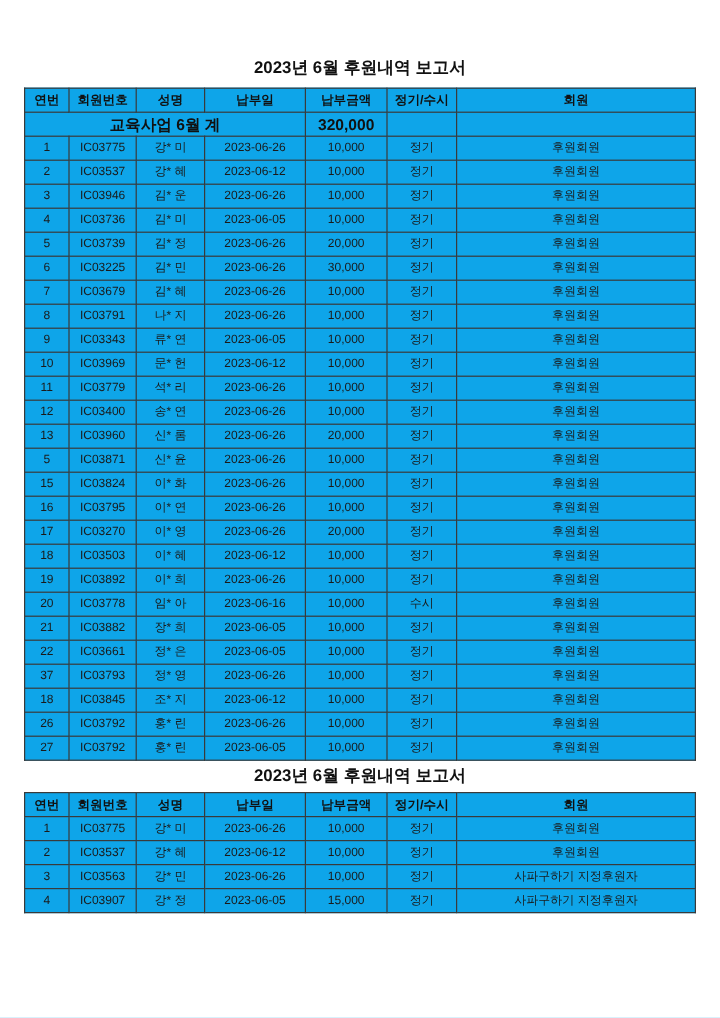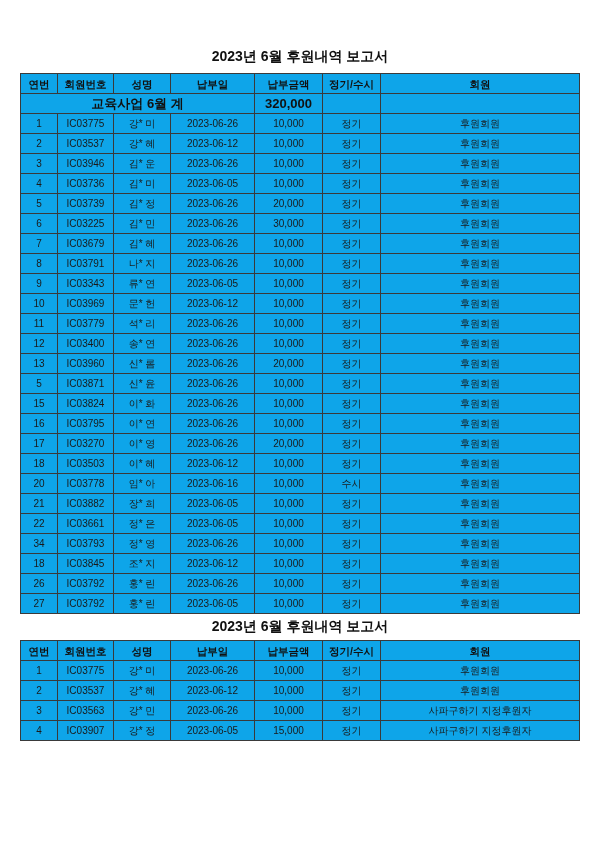--- a/index.html
+++ b/index.html
@@ -266,20 +266,29 @@
           <tr>
             <td>18</td>
             <td>IC03503</td>
             <td>이* 혜</td>
             <td>2023-06-12</td>
             <td>10,000</td>
             <td>정기</td>
             <td>후원회원</td>
           </tr>
           <tr>
+            <td>19</td>
+            <td>IC03892</td>
+            <td>이* 희</td>
+            <td>2023-06-26</td>
+            <td>10,000</td>
+            <td>정기</td>
+            <td>후원회원</td>
+          </tr>
+          <tr>
             <td>20</td>
             <td>IC03778</td>
             <td>임* 아</td>
             <td>2023-06-16</td>
             <td>10,000</td>
             <td>수시</td>
             <td>후원회원</td>
           </tr>
           <tr>
             <td>21</td>
@@ -293,21 +302,21 @@
           <tr>
             <td>22</td>
             <td>IC03661</td>
             <td>정* 은</td>
             <td>2023-06-05</td>
             <td>10,000</td>
             <td>정기</td>
             <td>후원회원</td>
           </tr>
           <tr>
-            <td>34</td>
+            <td>37</td>
             <td>IC03793</td>
             <td>정* 영</td>
             <td>2023-06-26</td>
             <td>10,000</td>
             <td>정기</td>
             <td>후원회원</td>
           </tr>
           <tr>
             <td>18</td>
             <td>IC03845</td>

